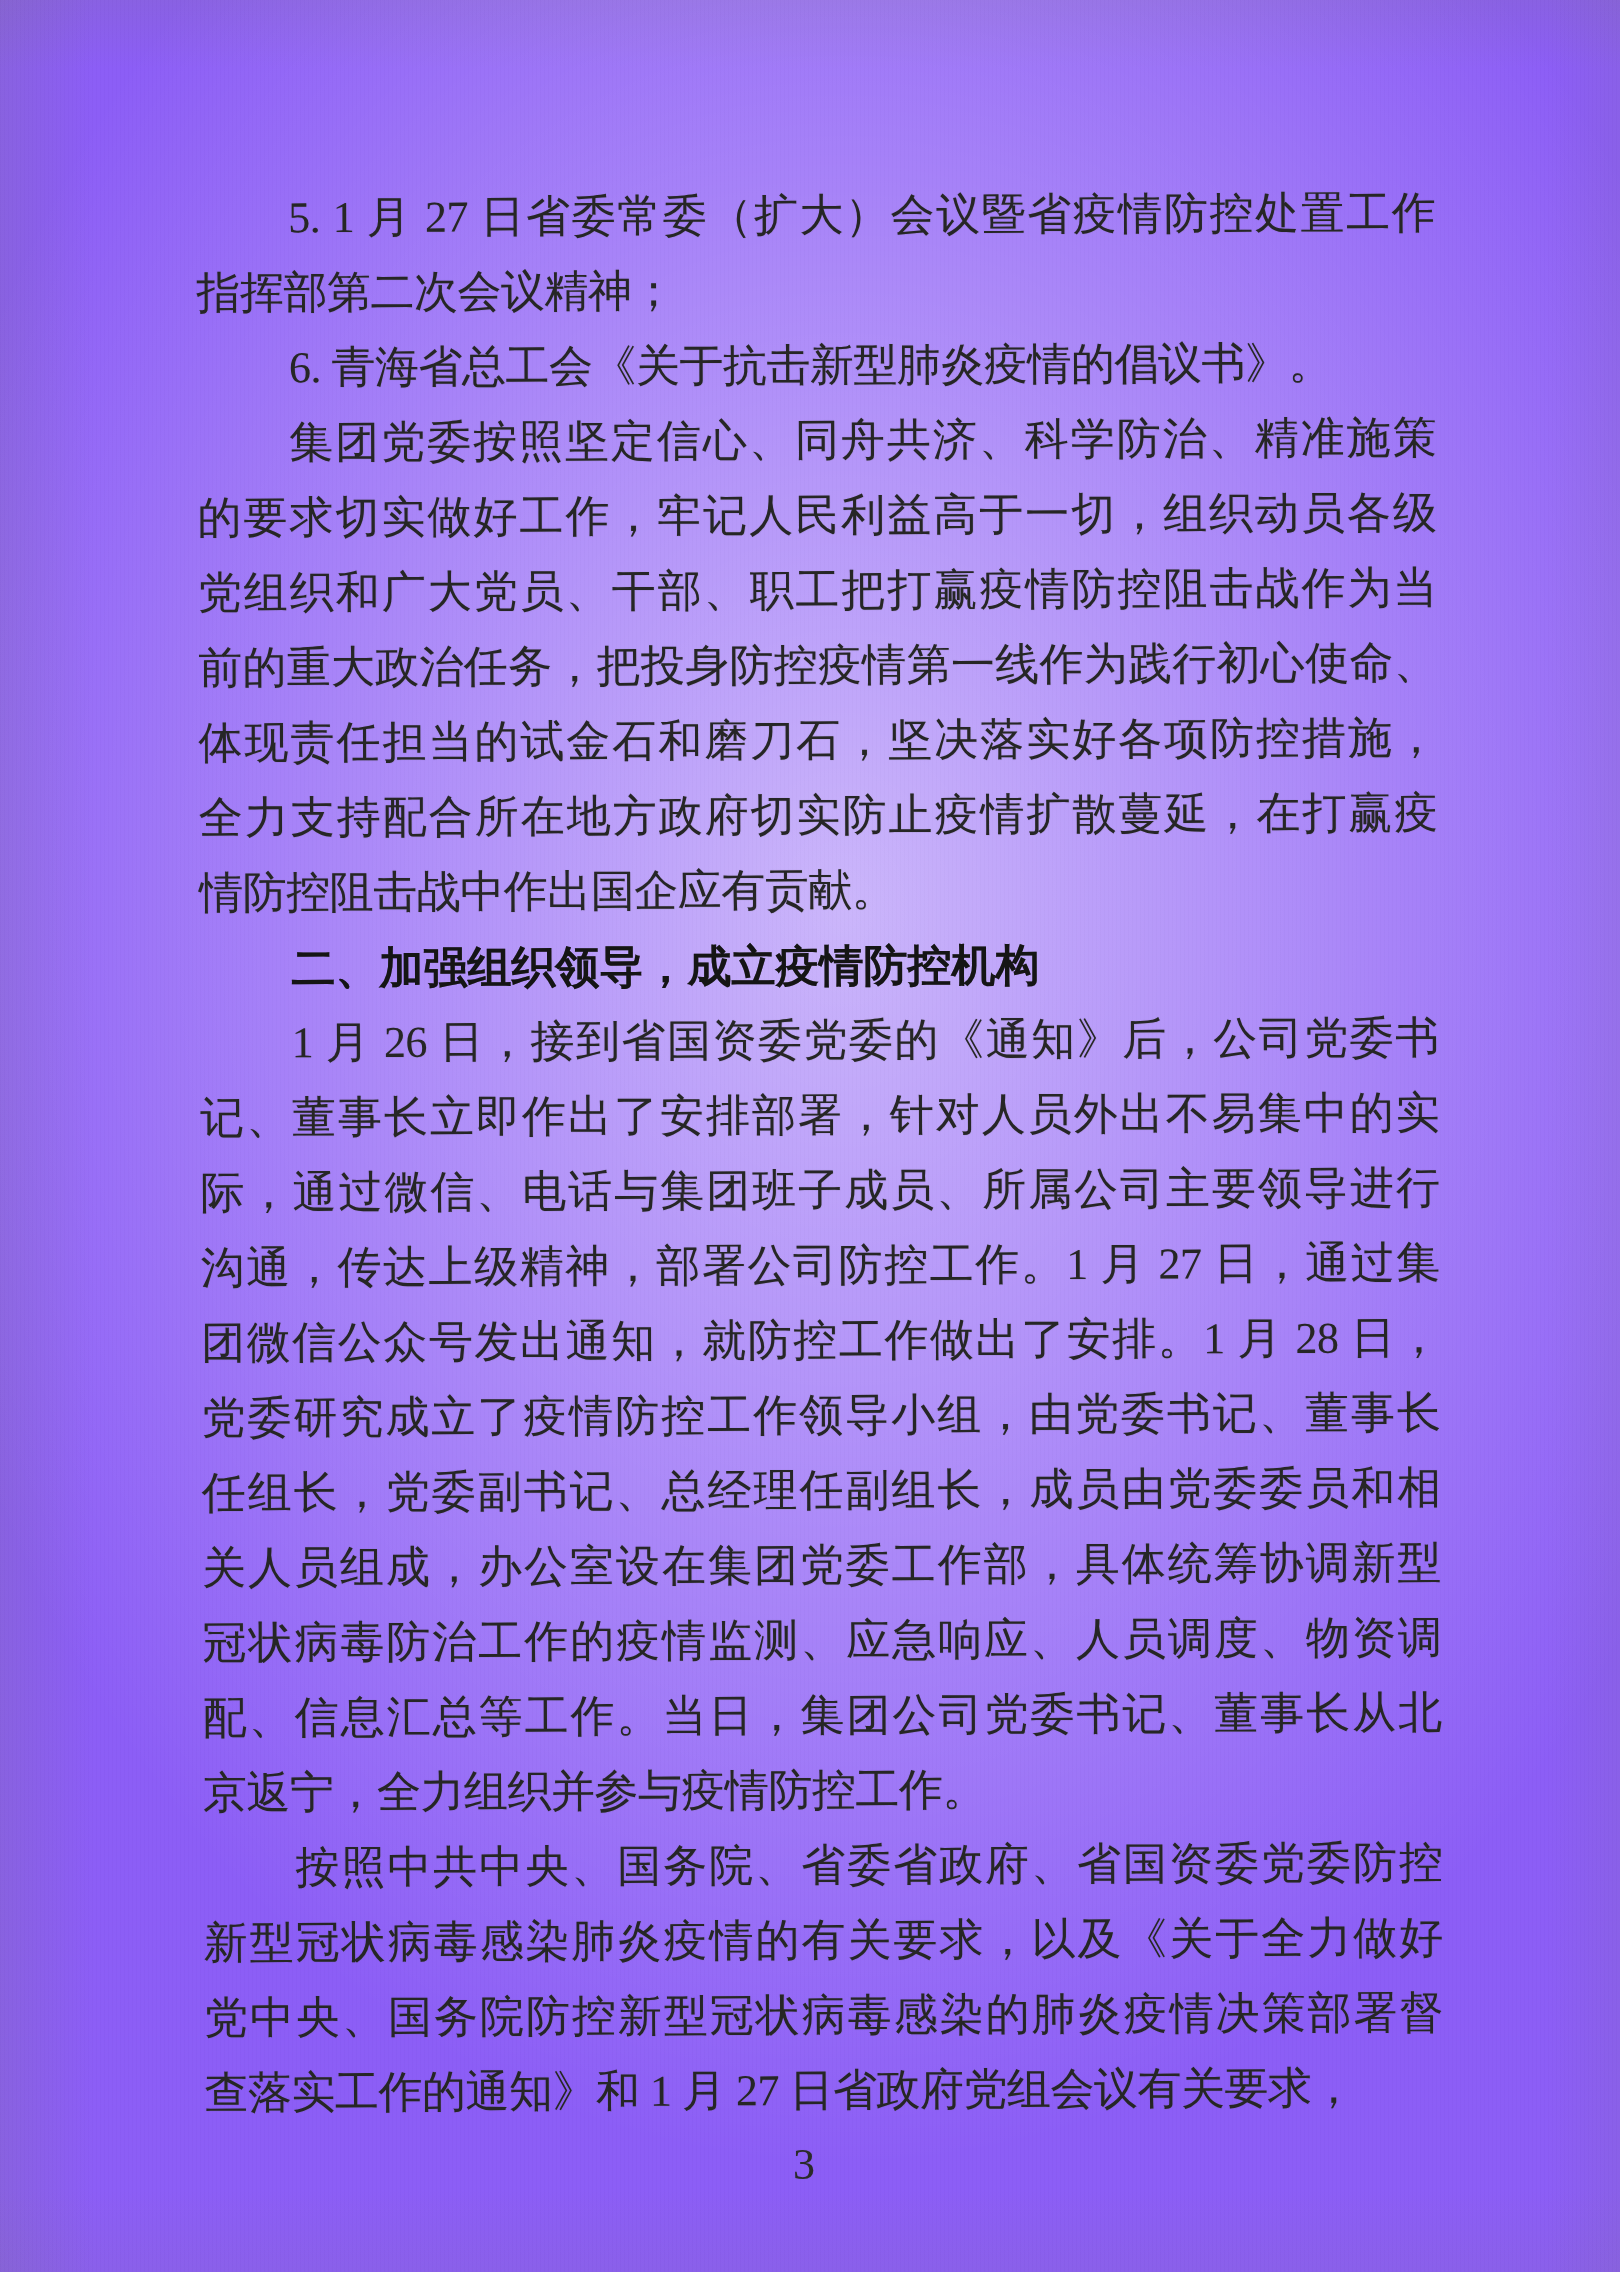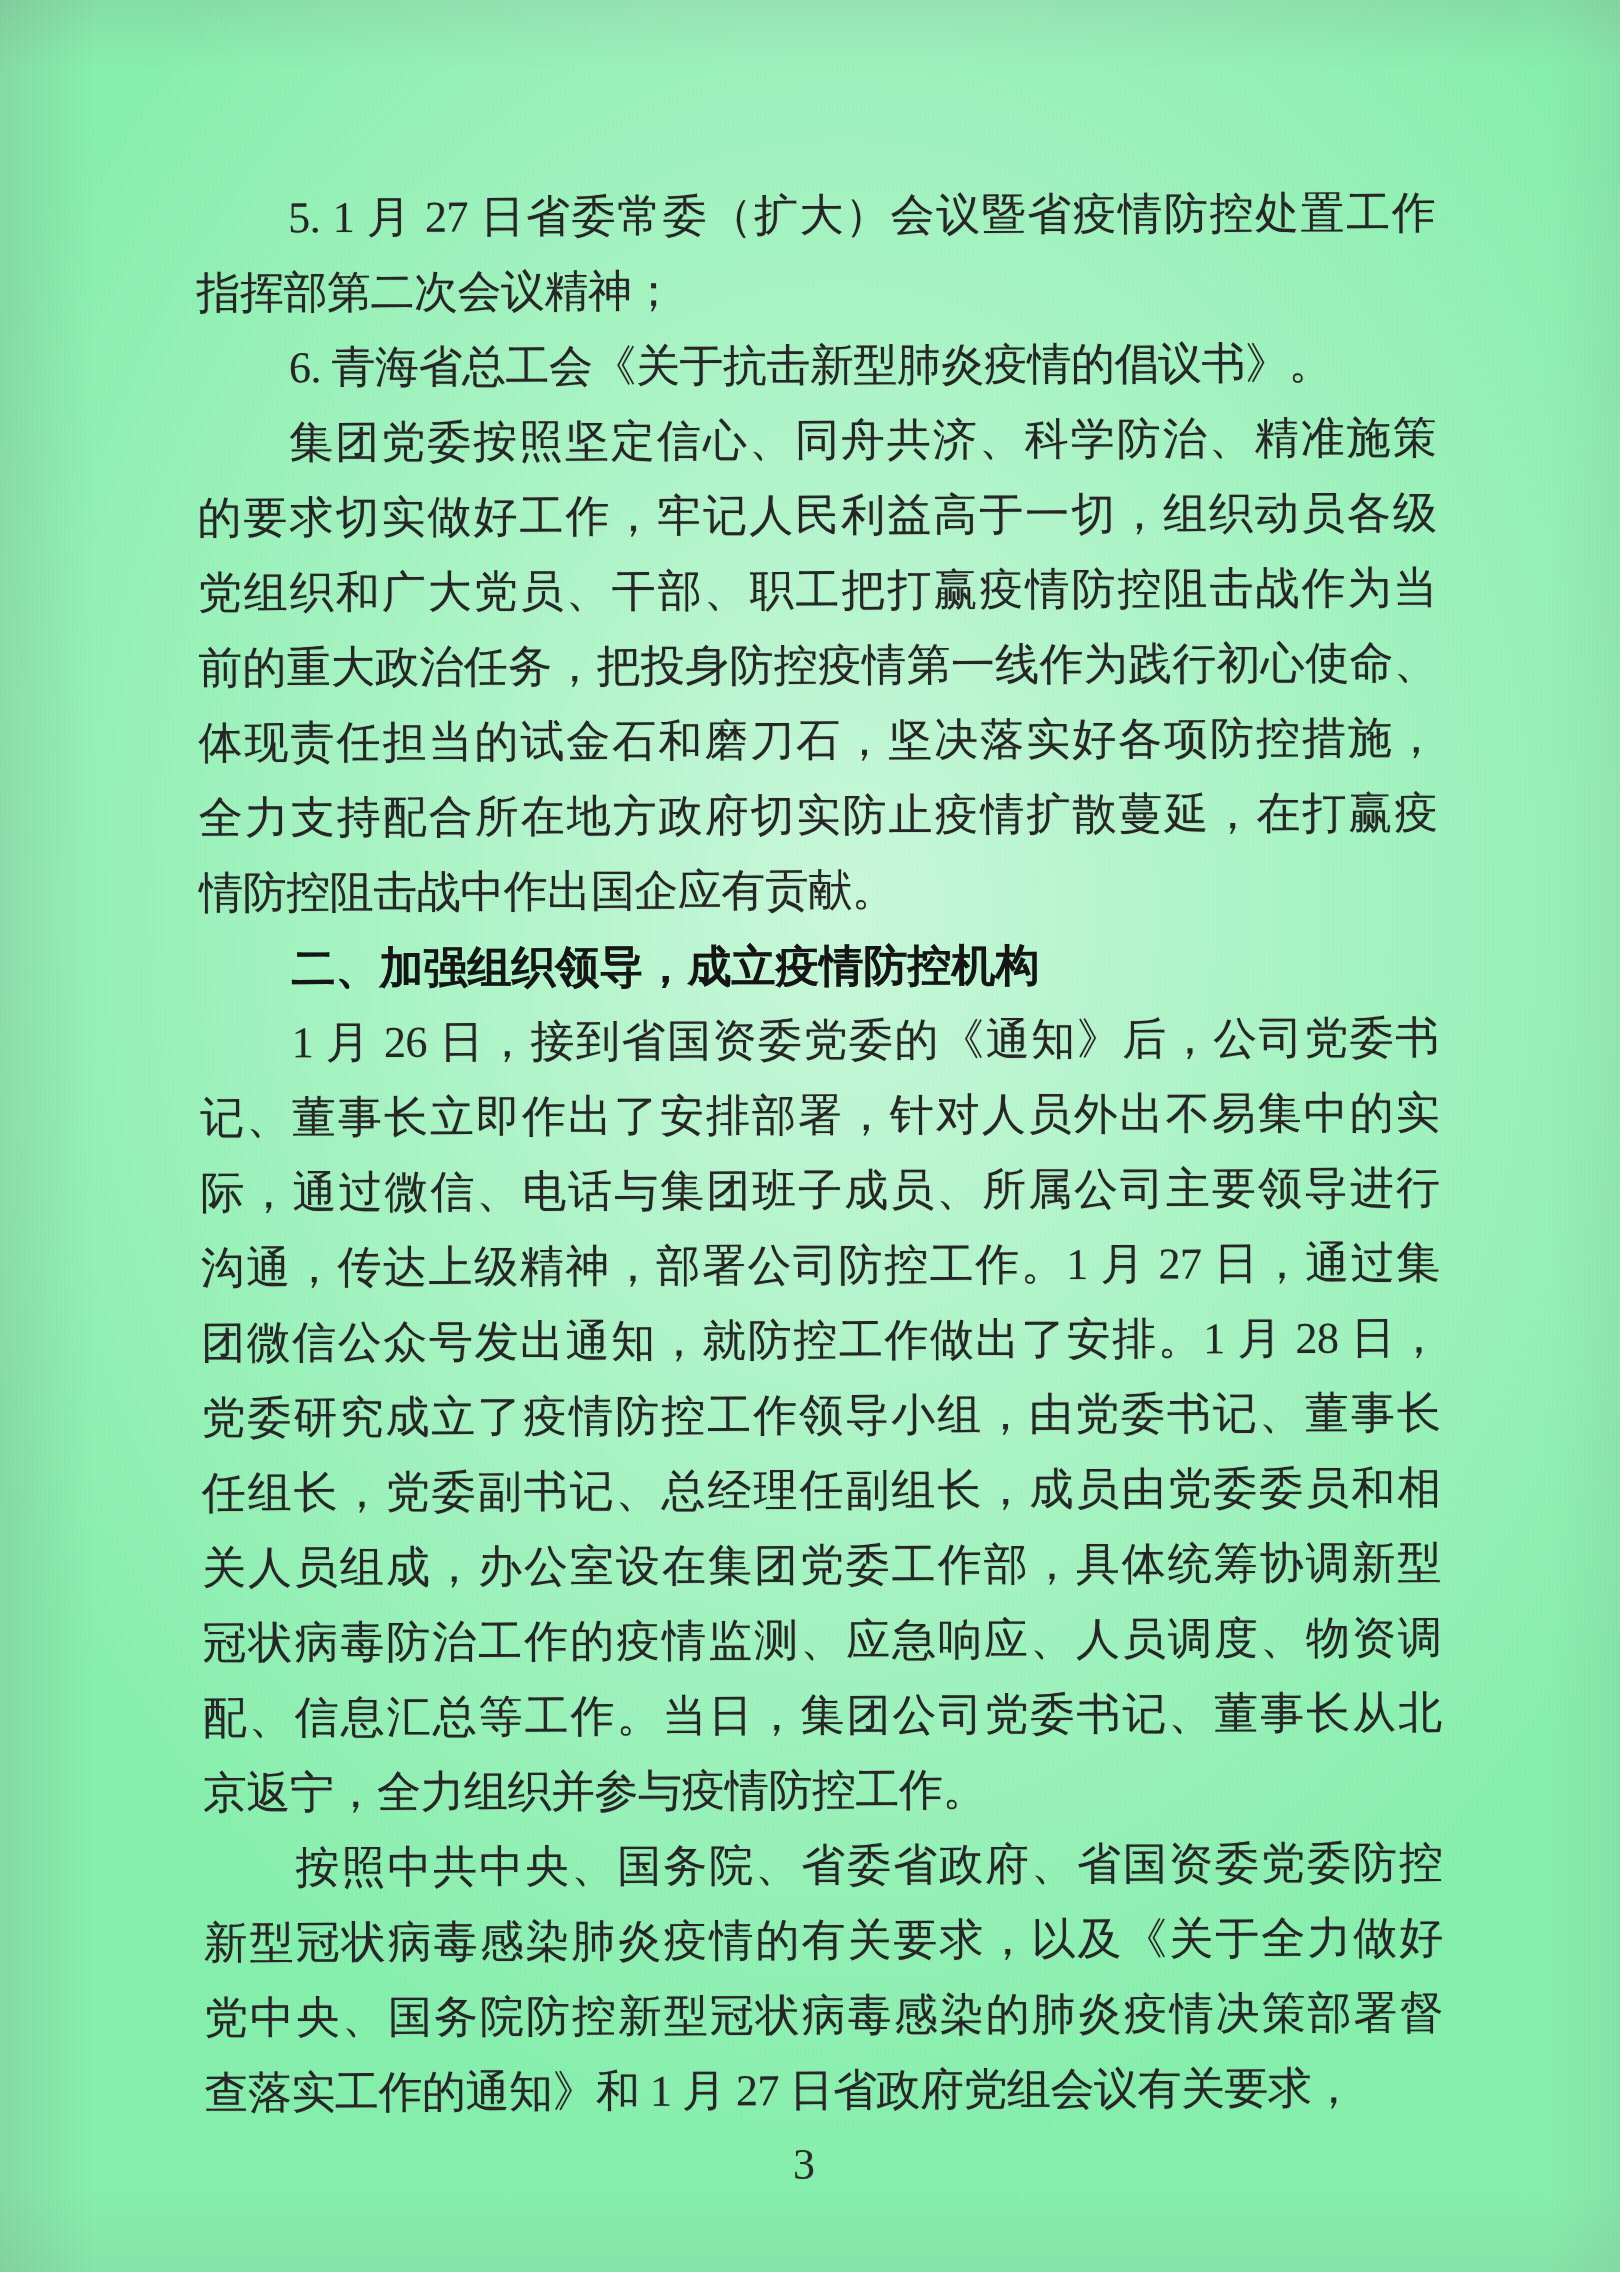--- a/index.html
+++ b/index.html
@@ -7,21 +7,21 @@
     padding: 0;
     width: 1621px;
     height: 2273px;
     overflow: hidden;
     background: #e8e7e3;
   }
   .sheet {
     position: relative;
     width: 1621px;
     height: 2273px;
-    background: #86efac;
+    background: #8b5cf6;
     overflow: hidden;
   }
   
   .vignette {
     position: absolute;
     left: 0; top: 0; right: 0; bottom: 0;
     background:
       radial-gradient(1282px 1677px at 52% 40%, rgba(255,255,255,0.55), rgba(255,255,255,0) 75%),
       linear-gradient(to right,  rgba(118,116,110,0.16), rgba(118,116,110,0) 94px),
       linear-gradient(to left,   rgba(118,116,110,0.10), rgba(118,116,110,0) 74px),

